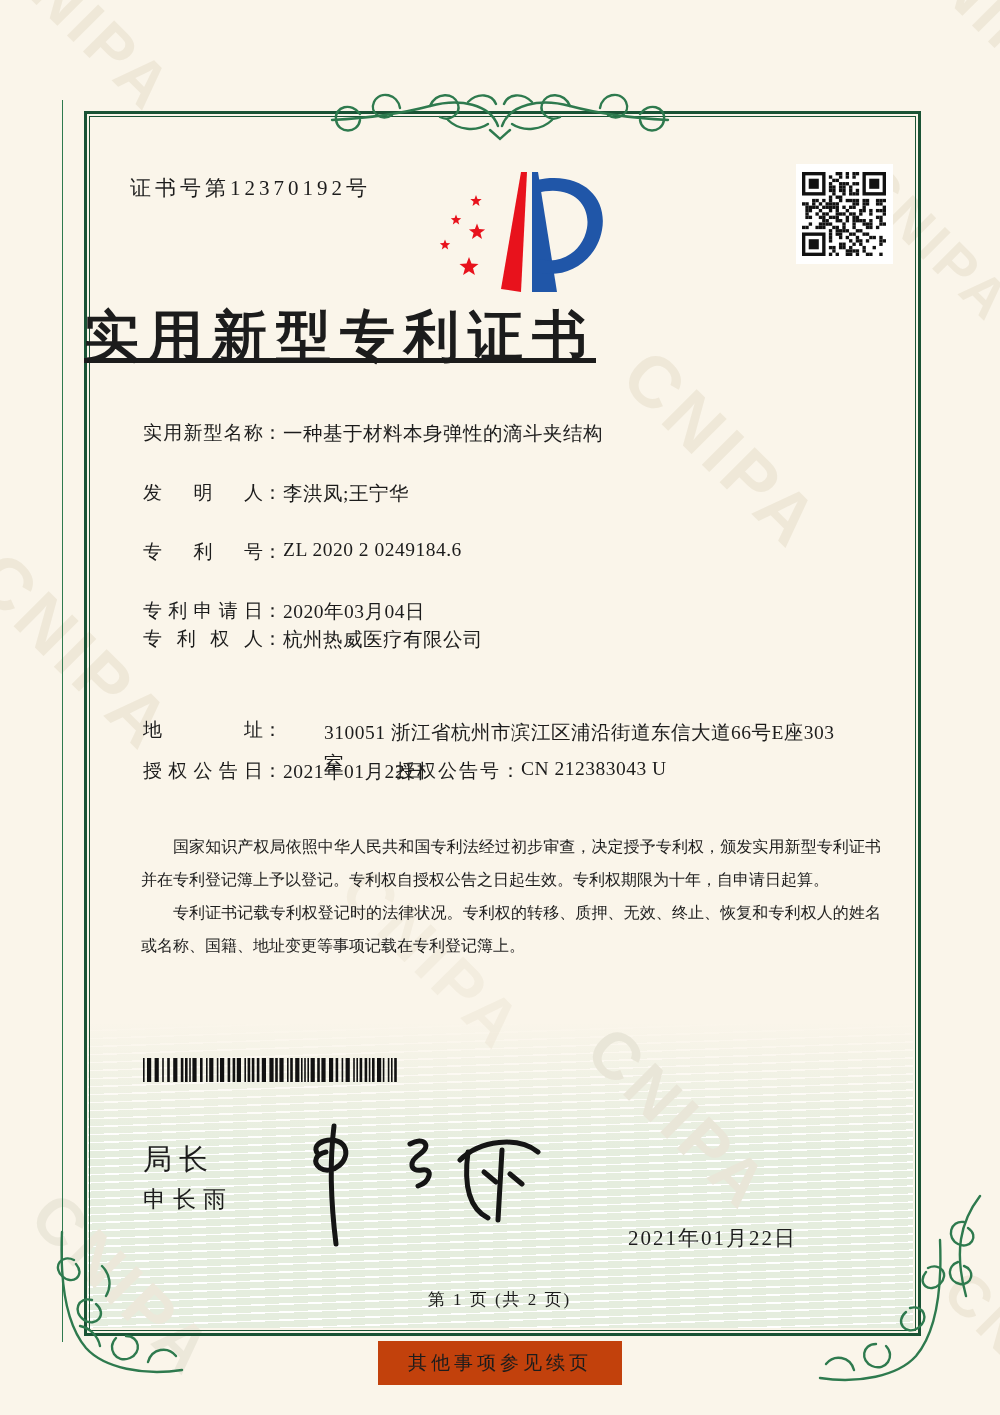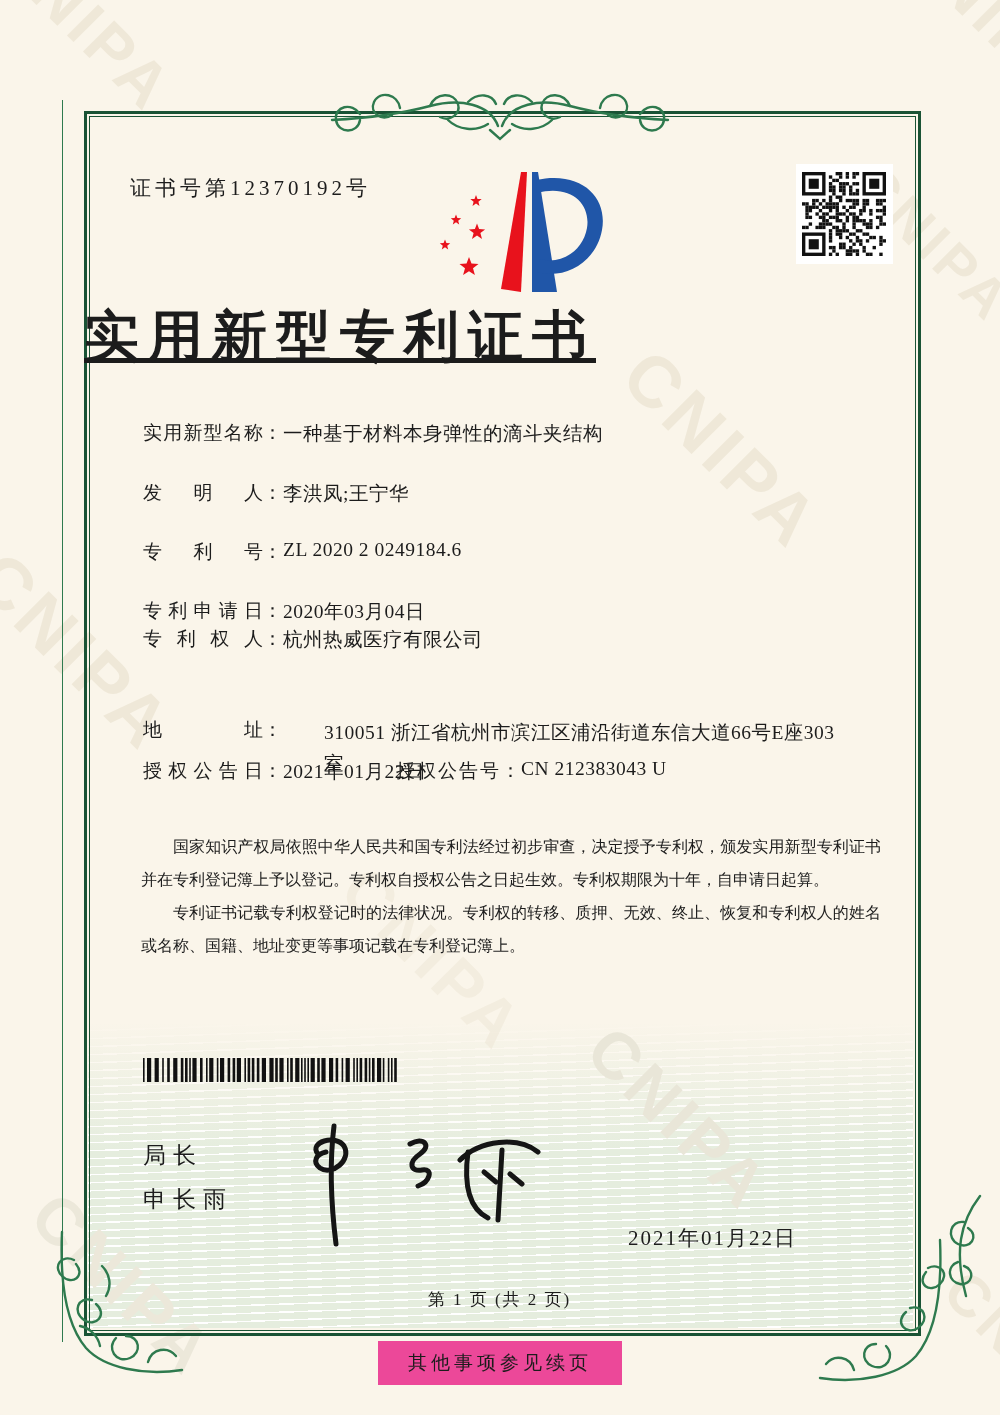--- a/index.html
+++ b/index.html
@@ -34,31 +34,31 @@
   .flabel{display:inline-block;width:120px;text-align:justify;text-align-last:justify;vertical-align:top;}
   .fcolon{display:inline-block;width:20px;vertical-align:top;}
   .fvalue{display:inline-block;vertical-align:top;letter-spacing:0.5px;font-size:19.5px;}
   .fvalue.addr{white-space:normal;width:512px;line-height:31px;margin-left:41px;}
   .grant2{position:absolute;left:253px;top:0;}
   .grant2 .glabel{letter-spacing:2px;margin-top:30px;}
   .paras{position:absolute;left:141px;top:830px;width:740px;font-size:16px;
       line-height:33px;text-align:justify;z-index:4;}
   .paras p{margin:0;text-indent:2em;}
   .barcode{position:absolute;left:143px;top:1058px;z-index:4;}
-  .signer-title{position:absolute;left:143px;top:1140px;font-size:23px;letter-spacing:7px;
+  .signer-title{position:absolute;left:143px;top:1140px;font-size:29px;letter-spacing:7px;
       font-family:"Liberation Sans","DejaVu Sans",sans-serif;z-index:4;}
   .signer-name{position:absolute;left:143px;top:1184px;font-size:23px;letter-spacing:7px;
       font-family:"Liberation Sans","DejaVu Sans",sans-serif;z-index:4;}
   .signature{position:absolute;left:292px;top:1116px;z-index:4;}
   .signature path{stroke:#151515;fill:none;stroke-width:5;stroke-linecap:round;}
   .sign-date{position:absolute;left:628px;top:1224px;font-size:21px;letter-spacing:2px;z-index:4;}
   .page-info{position:absolute;left:84px;top:1288px;width:831px;text-align:center;
       font-size:17px;letter-spacing:2px;z-index:4;}
   .footer-note{position:absolute;left:50%;transform:translateX(-50%);top:1341px;
-      background:#ec4899;padding:9px 30px;font-size:19px;letter-spacing:4px;z-index:4;}
+      background:#c2410c;padding:9px 30px;font-size:19px;letter-spacing:4px;z-index:4;}
 </style>
 </head>
 <body>
 
 <div class="page">
 
   <div class="wm" style="left:-25px;top:-15px;font-size:64px;">CNIPA</div>
   <div class="wm" style="left:880px;top:-25px;font-size:64px;">CNIPA</div>
   <div class="wm" style="left:836px;top:210px;font-size:56px;">CNIPA</div>
   <div class="wm" style="left:600px;top:408px;font-size:72px;">CNIPA</div>

